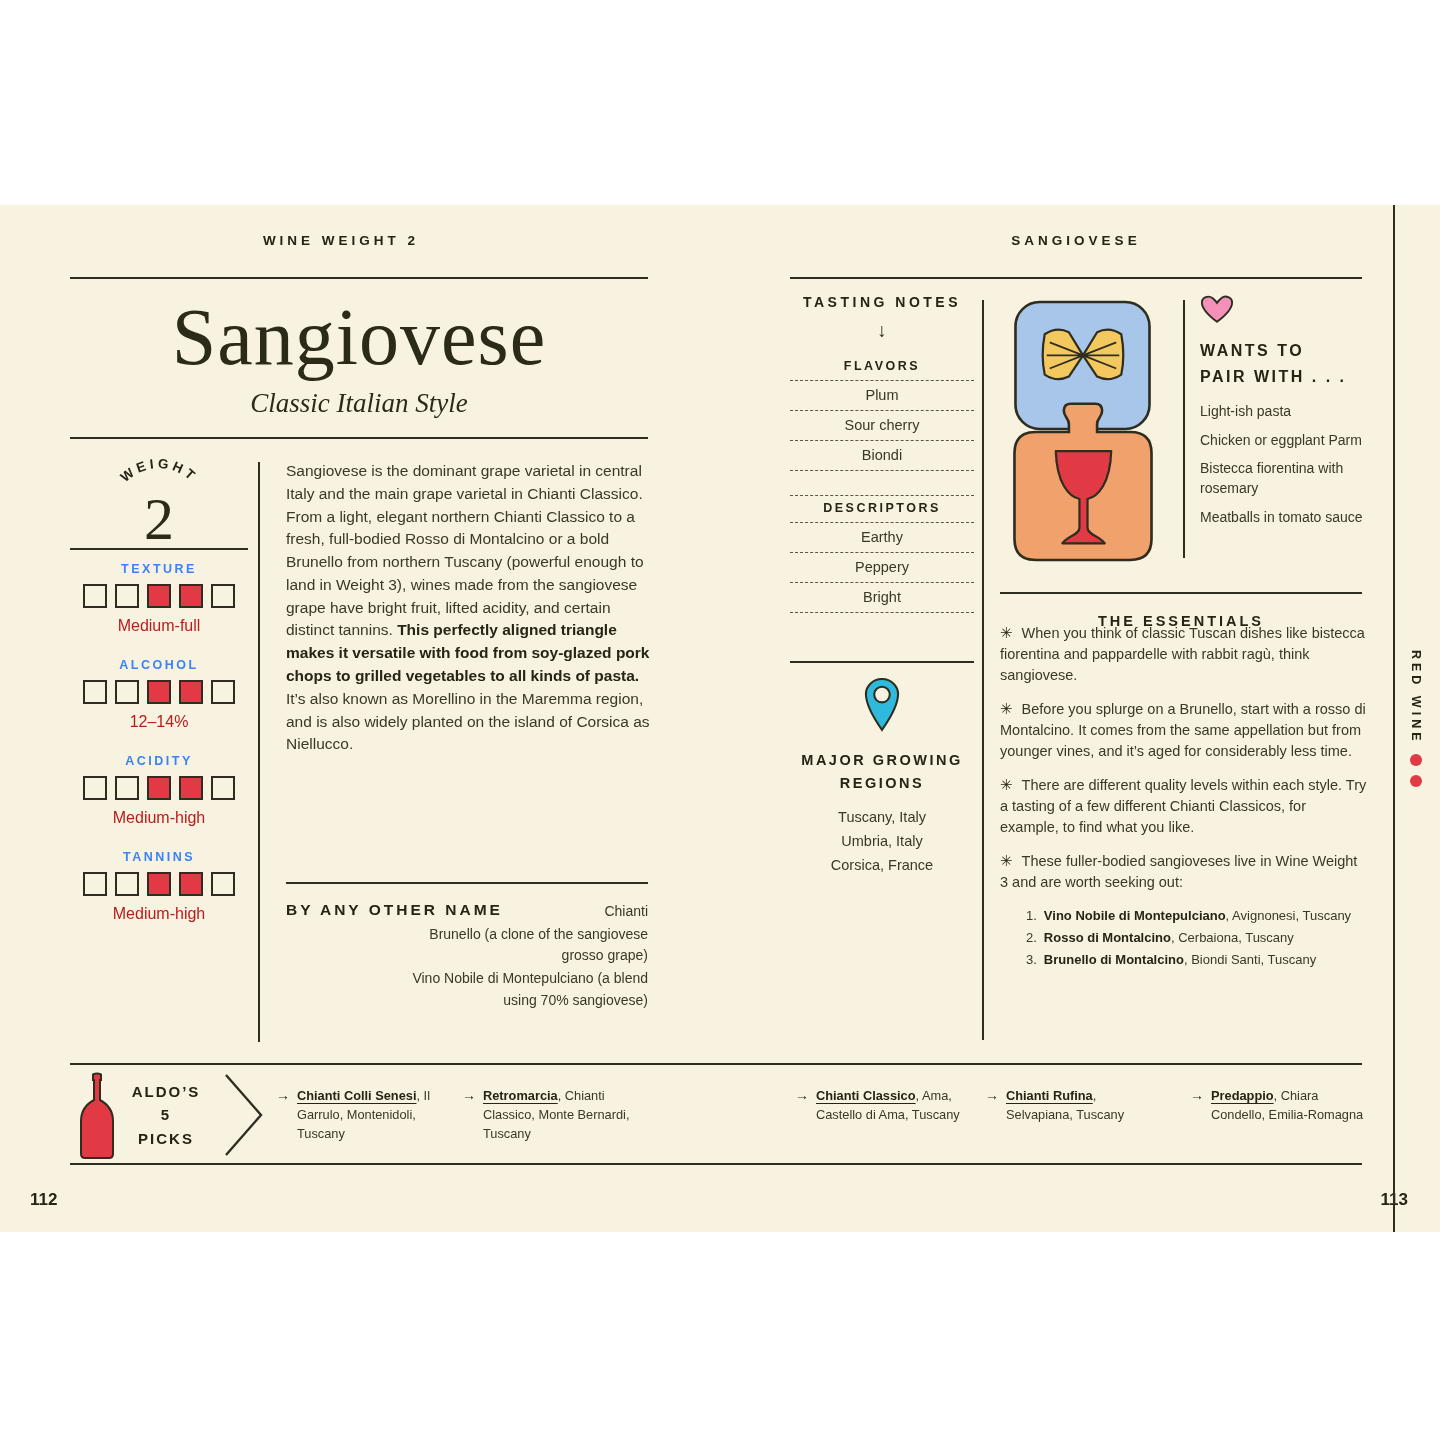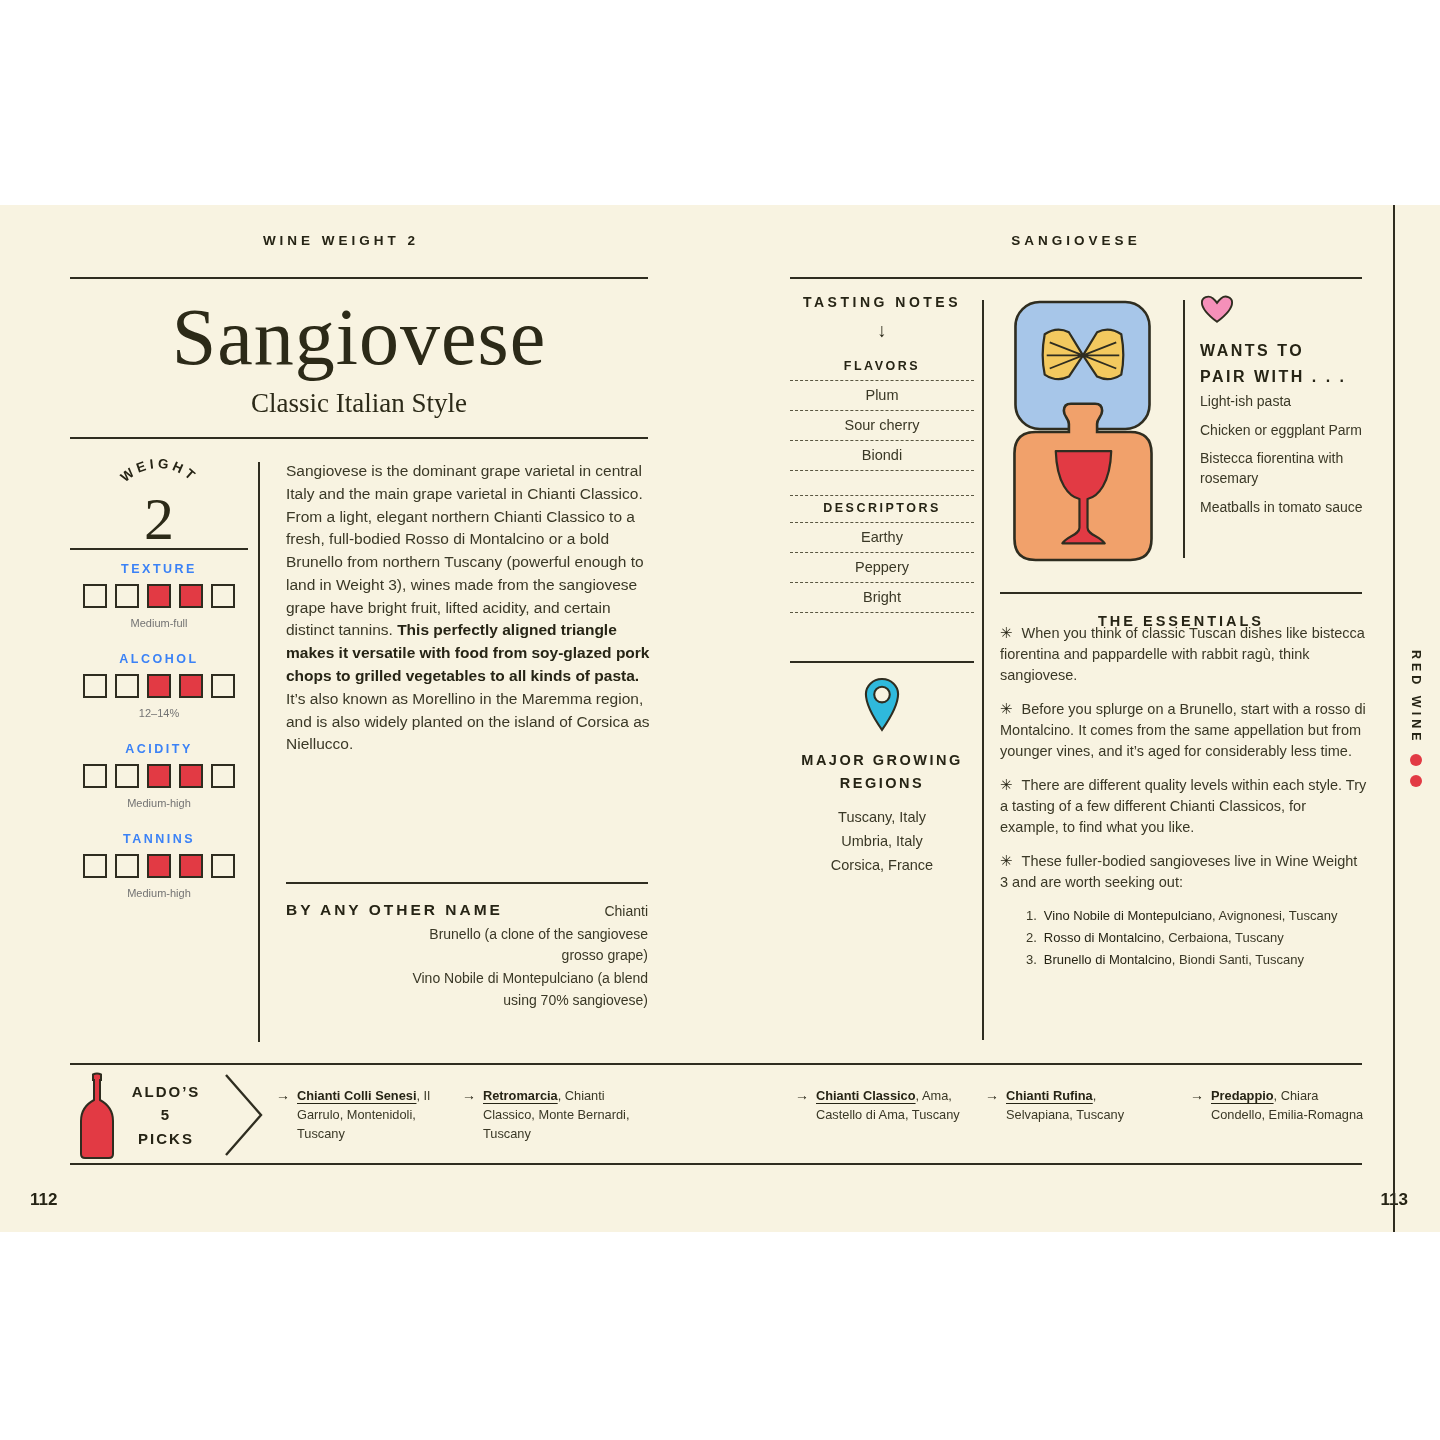--- a/index.html
+++ b/index.html
@@ -8,61 +8,61 @@
     font-family:"Liberation Sans",sans-serif;color:#35331f;overflow:hidden;
   }
   .cream{position:absolute;left:0;top:205px;width:1440px;height:1027px;background:#f8f3e1;}
   .abs{position:absolute;}
   .rule{position:absolute;height:2px;background:#2f2d20;}
   .vrule{position:absolute;width:2px;background:#2f2d20;}
   .caps{font-weight:bold;color:#262415;}
   
   .eyebrow{font-size:13.5px;letter-spacing:4px;text-align:center;}
   .lp-title{font-family:"Liberation Serif",serif;font-size:80px;color:#2c2a18;text-align:center;letter-spacing:1px;}
-  .lp-subtitle{font-family:"Liberation Serif",serif;font-size:27px;color:#2c2a18;text-align:center;}
+  .lp-subtitle{font-family:"Liberation Serif",serif;font-style:italic;font-size:27px;color:#2c2a18;text-align:center;}
   .weight-wrap{left:70px;top:453px;width:178px;text-align:center;}
   .weight-num{font-family:"Liberation Serif",serif;font-size:60px;color:#2c2a18;line-height:1;margin-top:-14px;}
   .ratings{left:70px;top:562px;width:178px;text-align:center;}
   .rgroup{margin-bottom:23px;}
   .rlabel{font-size:12.5px;font-weight:bold;letter-spacing:2.5px;color:#3b82f6;margin-bottom:8px;}
   .squares{line-height:0;margin-bottom:9px;}
   .sq{display:inline-block;width:20px;height:20px;border:2.5px solid #2f2d20;margin:0 4px;background:transparent;}
   .sq.on{background:#e23a44;}
-  .rcap{font-size:11px;color:#737373;}
+  .rcap{font-size:16px;color:#b91c1c;}
   .body-col{left:286px;top:460px;width:370px;font-size:15.5px;line-height:1.47;color:#3a3826;}
   .b{font-weight:bold;color:#262415;}
   .baon-head{font-size:15.5px;letter-spacing:3px;}
   .baon-names{text-align:right;font-size:14px;line-height:1.55;color:#3a3826;}
   .baon-names div{margin-bottom:1px;}
   
   .tn-col{left:790px;top:292px;width:184px;text-align:center;}
   .tn-head{font-size:14px;font-weight:bold;letter-spacing:3.5px;line-height:1.5;color:#262415;}
   .tn-arrow{font-size:19px;color:#262415;margin:7px 0 12px;}
   .tn-sub{font-size:12.5px;font-weight:bold;letter-spacing:2.5px;color:#262415;padding:5px 0 7px;}
   .tn-item{font-size:14.5px;color:#3a3826;padding:6px 0 7px;}
   .tn-sep{border-top:1.5px dashed #5a5742;height:0;}
   .tn-gap{height:24px;}
   
   .regions{left:790px;top:678px;width:184px;text-align:center;}
   .regions-head{font-size:14.5px;font-weight:bold;letter-spacing:2.5px;line-height:1.6;color:#262415;margin-top:13px;}
   .regions-list{font-size:14.5px;line-height:1.65;color:#3a3826;margin-top:11px;}
   
   .pair{left:1200px;top:294px;width:176px;}
   .pair-head{font-size:16px;letter-spacing:2.5px;line-height:1.6;margin-top:9px;}
-  .pair-items{margin-top:3px;font-size:14px;line-height:1.4;color:#3a3826;}
+  .pair-items{margin-top:13px;font-size:14px;line-height:1.4;color:#3a3826;}
   .pair-items div{margin-bottom:9px;}
   
   .ess-head{font-size:14.5px;letter-spacing:3px;text-align:center;}
   .ess-body{left:1000px;top:622px;width:368px;font-size:14.5px;line-height:1.45;color:#3a3826;}
   .ess-p{margin-bottom:12px;}
   .ast{font-size:15px;color:#262415;margin-right:9px;}
   .wine-list{margin:2px 0 0 26px;}
   .wine-list .row{font-size:13px;line-height:1.68;}
   .wnum{margin-right:7px;}
-  .wname{font-weight:normal;color:#262415;}
+  .wname{font-weight:bold;color:#262415;}
   
   .aldos{left:118px;top:1080px;width:96px;text-align:center;font-size:15px;font-weight:bold;letter-spacing:2px;line-height:1.55;color:#262415;}
   .pick{position:absolute;top:1086px;display:flex;gap:7px;font-size:12.8px;line-height:1.5;color:#3a3826;}
   .pick .parrow{font-size:14px;color:#262415;flex:none;margin-top:-1px;}
   .pname{font-weight:bold;color:#262415;text-decoration:underline;text-underline-offset:3px;}
   
   .pgnum{font-size:17px;font-weight:bold;color:#262415;}
   .sidebar{left:1398px;top:650px;width:36px;display:flex;flex-direction:column;align-items:center;gap:9px;}
   .sidebar-text{writing-mode:vertical-rl;text-orientation:mixed;font-size:12.5px;font-weight:bold;letter-spacing:4px;color:#262415;}
   .dot{width:12px;height:12px;border-radius:50%;background:#e23a44;}

